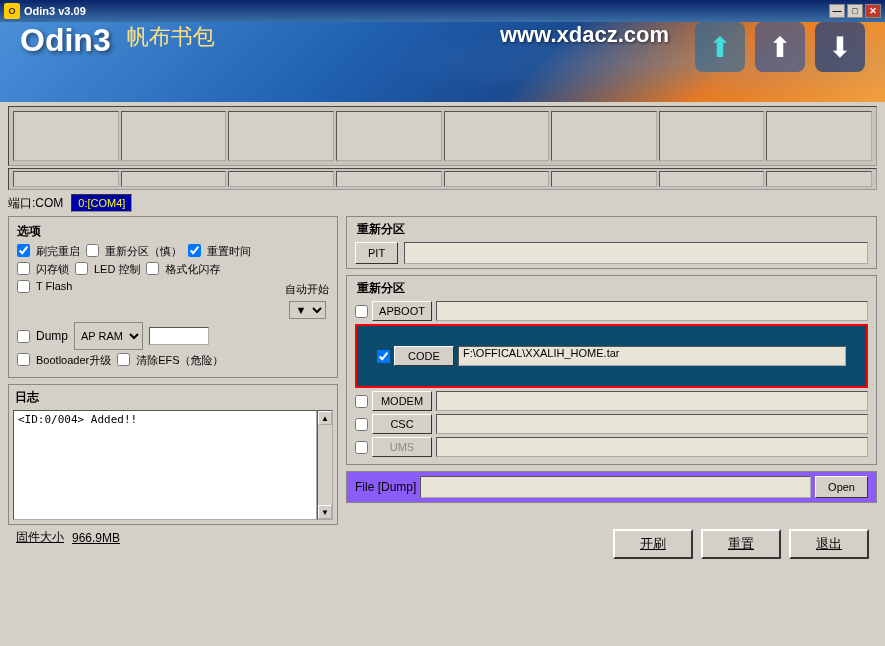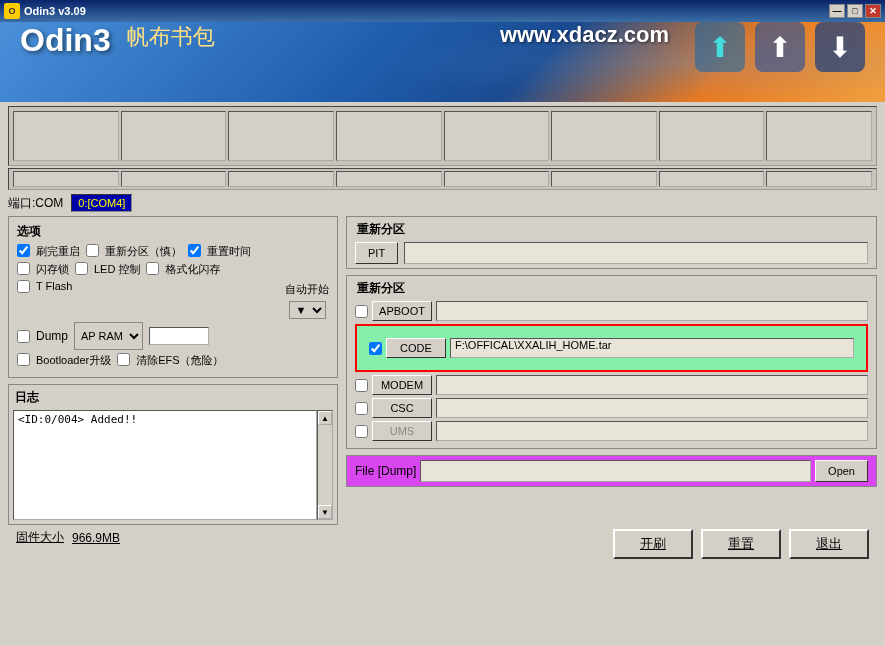--- a/index.html
+++ b/index.html
@@ -259,22 +259,22 @@
       margin-bottom: 6px;
     }
     .firmware-row {
       display: flex;
       align-items: center;
       gap: 4px;
       margin-bottom: 3px;
     }
     .firmware-row.highlighted {
       border: 2px solid red;
-      padding: 12px;
-      background: #86efac;
+      padding: 20px;
+      background: #0c4a6e;
     }
     .firmware-btn {
       background: #d4d0c8;
       border: 1px outset #fff;
       border-right-color: #888;
       border-bottom-color: #888;
       font-size: 11px;
       min-width: 60px;
       height: 20px;
       cursor: pointer;
@@ -288,21 +288,21 @@
       background: #e8e4d8;
       border: 1px inset #aaa;
       height: 20px;
       font-size: 11px;
       padding: 0 4px;
     }
 
     
     .file-dump-section {
       border: 1px solid #888;
-      background: #d946ef;
+      background: #8b5cf6;
       padding: 4px 8px;
       margin-bottom: 6px;
     }
 
     
     .bottom-row {
       display: flex;
       align-items: flex-start;
       justify-content: space-between;
       padding: 4px 8px;

